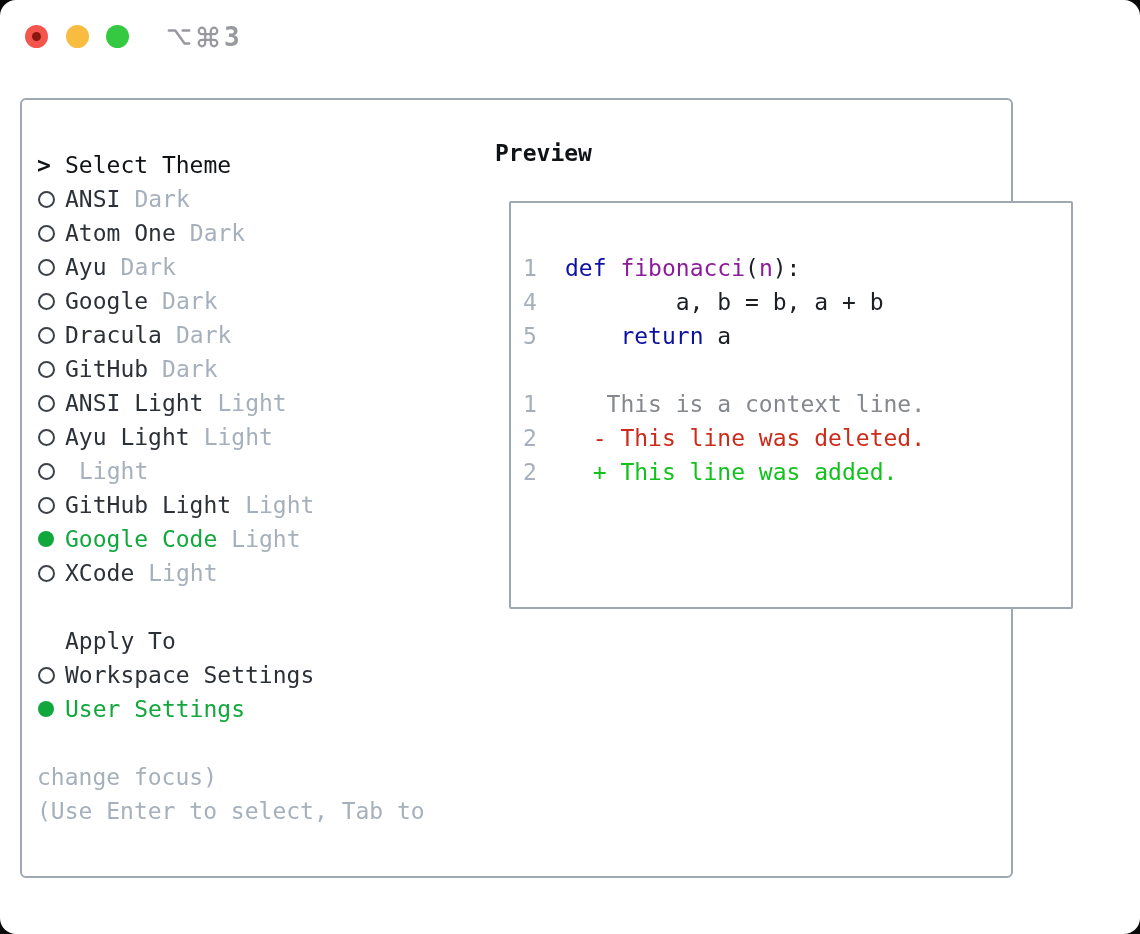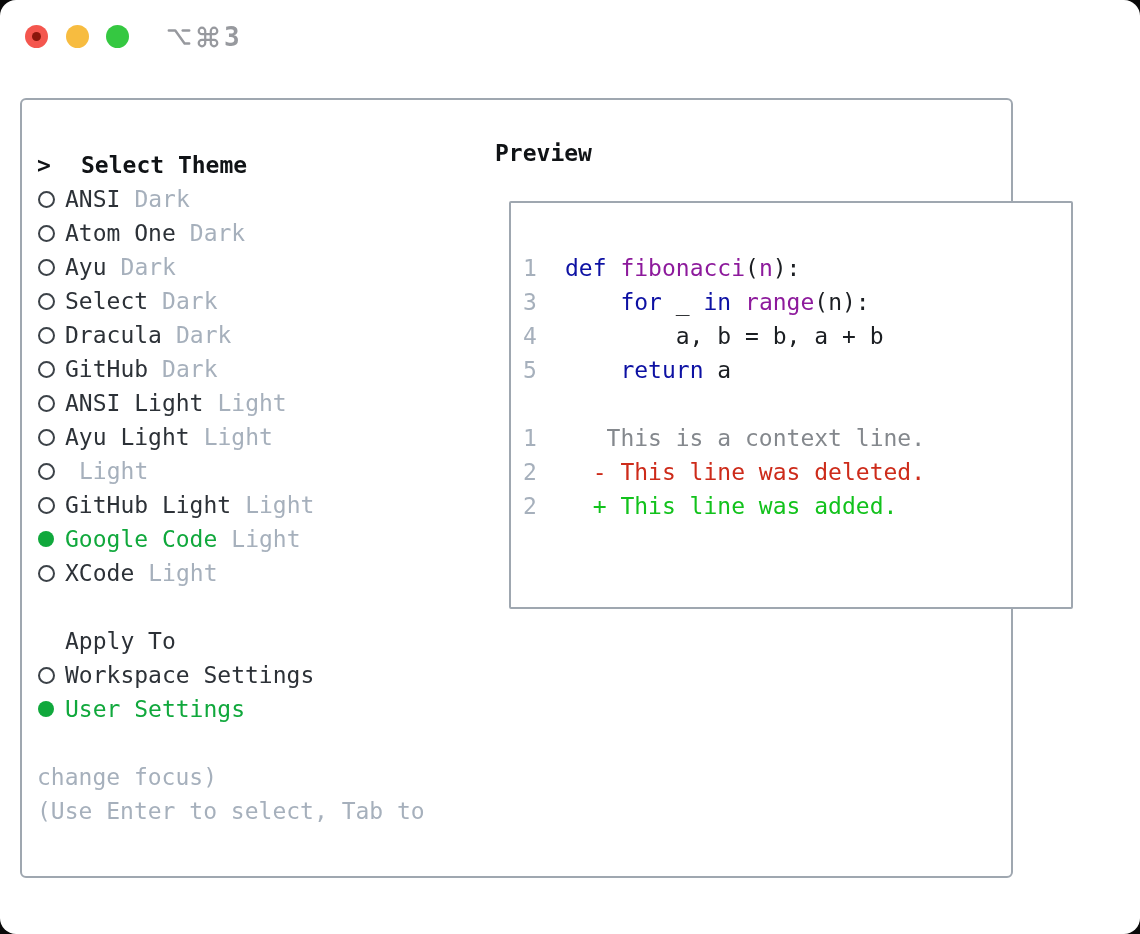--- a/index.html
+++ b/index.html
@@ -43,21 +43,21 @@
     width:13px; height:13px; border:2px solid #3c4248; border-radius:50%;
     margin-left:1px; box-sizing:content-box;
   }
   .radio.on {
     width:16px; height:16px; border:none; margin-left:1px;
     background:var(--accent-green,#10a83c);
   }
   .row .name    { color:var(--text-dark,#2c3137); }
   .row .name.selected { color:var(--accent-green,#10a83c); }
   .row .variant { color:var(--muted,#a6b0bc); margin-left:14px; }
-  .row.header .name { font-weight:700; color:var(--header-text,#101316);margin-left:16px; }
+  .row.header .name { font-weight:400; color:var(--header-text,#101316); }
   .hintline { height:34px; line-height:34px; font-size:23px; color:var(--muted,#a6b0bc); white-space:pre; }
   
   .preview-title {
     position:absolute; left:473px; top:36px; height:34px; line-height:34px;
     font-size:23px; font-weight:700; color:var(--header-text,#101316);
   }
   .preview-box {
     position:absolute; left:487px; top:101px; width:564px; height:408px;
     border:2px solid var(--border,#9fa7b0); border-radius:2px;
     box-sizing:border-box; background:#fff;
@@ -101,21 +101,21 @@
 
     <div class="list">
       <div class="row header">
         <span class="marker caret">&gt;</span>
         <span class="name">Select Theme</span>
       </div>
       <div id="theme-list">
           <div class="row"><span class="marker"><span class="radio"></span></span><span class="name">ANSI</span><span class="variant">Dark</span></div>
           <div class="row"><span class="marker"><span class="radio"></span></span><span class="name">Atom One</span><span class="variant">Dark</span></div>
           <div class="row"><span class="marker"><span class="radio"></span></span><span class="name">Ayu</span><span class="variant">Dark</span></div>
-          <div class="row"><span class="marker"><span class="radio"></span></span><span class="name">Select</span><span class="variant">Dark</span></div>
+          <div class="row"><span class="marker"><span class="radio"></span></span><span class="name">Google</span><span class="variant">Dark</span></div>
           <div class="row"><span class="marker"><span class="radio"></span></span><span class="name">Dracula</span><span class="variant">Dark</span></div>
           <div class="row"><span class="marker"><span class="radio"></span></span><span class="name">GitHub</span><span class="variant">Dark</span></div>
           <div class="row"><span class="marker"><span class="radio"></span></span><span class="name">ANSI Light</span><span class="variant">Light</span></div>
           <div class="row"><span class="marker"><span class="radio"></span></span><span class="name">Ayu Light</span><span class="variant">Light</span></div>
           <div class="row"><span class="marker"><span class="radio"></span></span><span class="variant">Light</span></div>
           <div class="row"><span class="marker"><span class="radio"></span></span><span class="name">GitHub Light</span><span class="variant">Light</span></div>
           <div class="row"><span class="marker"><span class="radio on"></span></span><span class="name selected">Google Code</span><span class="variant">Light</span></div>
           <div class="row"><span class="marker"><span class="radio"></span></span><span class="name">XCode</span><span class="variant">Light</span></div>
         </div>
       <div class="row"></div>
@@ -130,21 +130,20 @@
       <div class="row"></div>
       <div class="hintline">change focus)</div>
       <div class="hintline">(Use Enter to select, Tab to</div>
     </div>
 
     <div class="preview-title">Preview</div>
 
     <div class="preview-box">
       <div id="preview-code">
           <div class="codeline"><span class="num">1</span><span class="tok-kwd">def</span><span class="tok-pln"> </span><span class="tok-typ">fibonacci</span><span class="tok-pln">(</span><span class="tok-typ">n</span><span class="tok-pln">):</span></div>
-          <div class="codeline"><span class="num">3</span><span class="tok-pln">    </span><span class="tok-kwd">for</span><span class="tok-pln"> _ </span><span class="tok-kwd">in</span><span class="tok-pln"> </span><span class="tok-typ">range</span><span class="tok-pln">(n):</span></div>
           <div class="codeline"><span class="num">4</span><span class="tok-pln">        a, b = b, a + b</span></div>
           <div class="codeline"><span class="num">5</span><span class="tok-pln">    </span><span class="tok-kwd">return</span><span class="tok-pln"> a</span></div>
           <div class="codeline"><span class="num"></span></div>
           <div class="codeline"><span class="num">1</span><span class="tok-ctx">   This is a context line.</span></div>
           <div class="codeline"><span class="num">2</span><span class="tok-del">  - This line was deleted.</span></div>
           <div class="codeline"><span class="num">2</span><span class="tok-add">  + This line was added.</span></div>
         </div>
     </div>
 
   </div>

